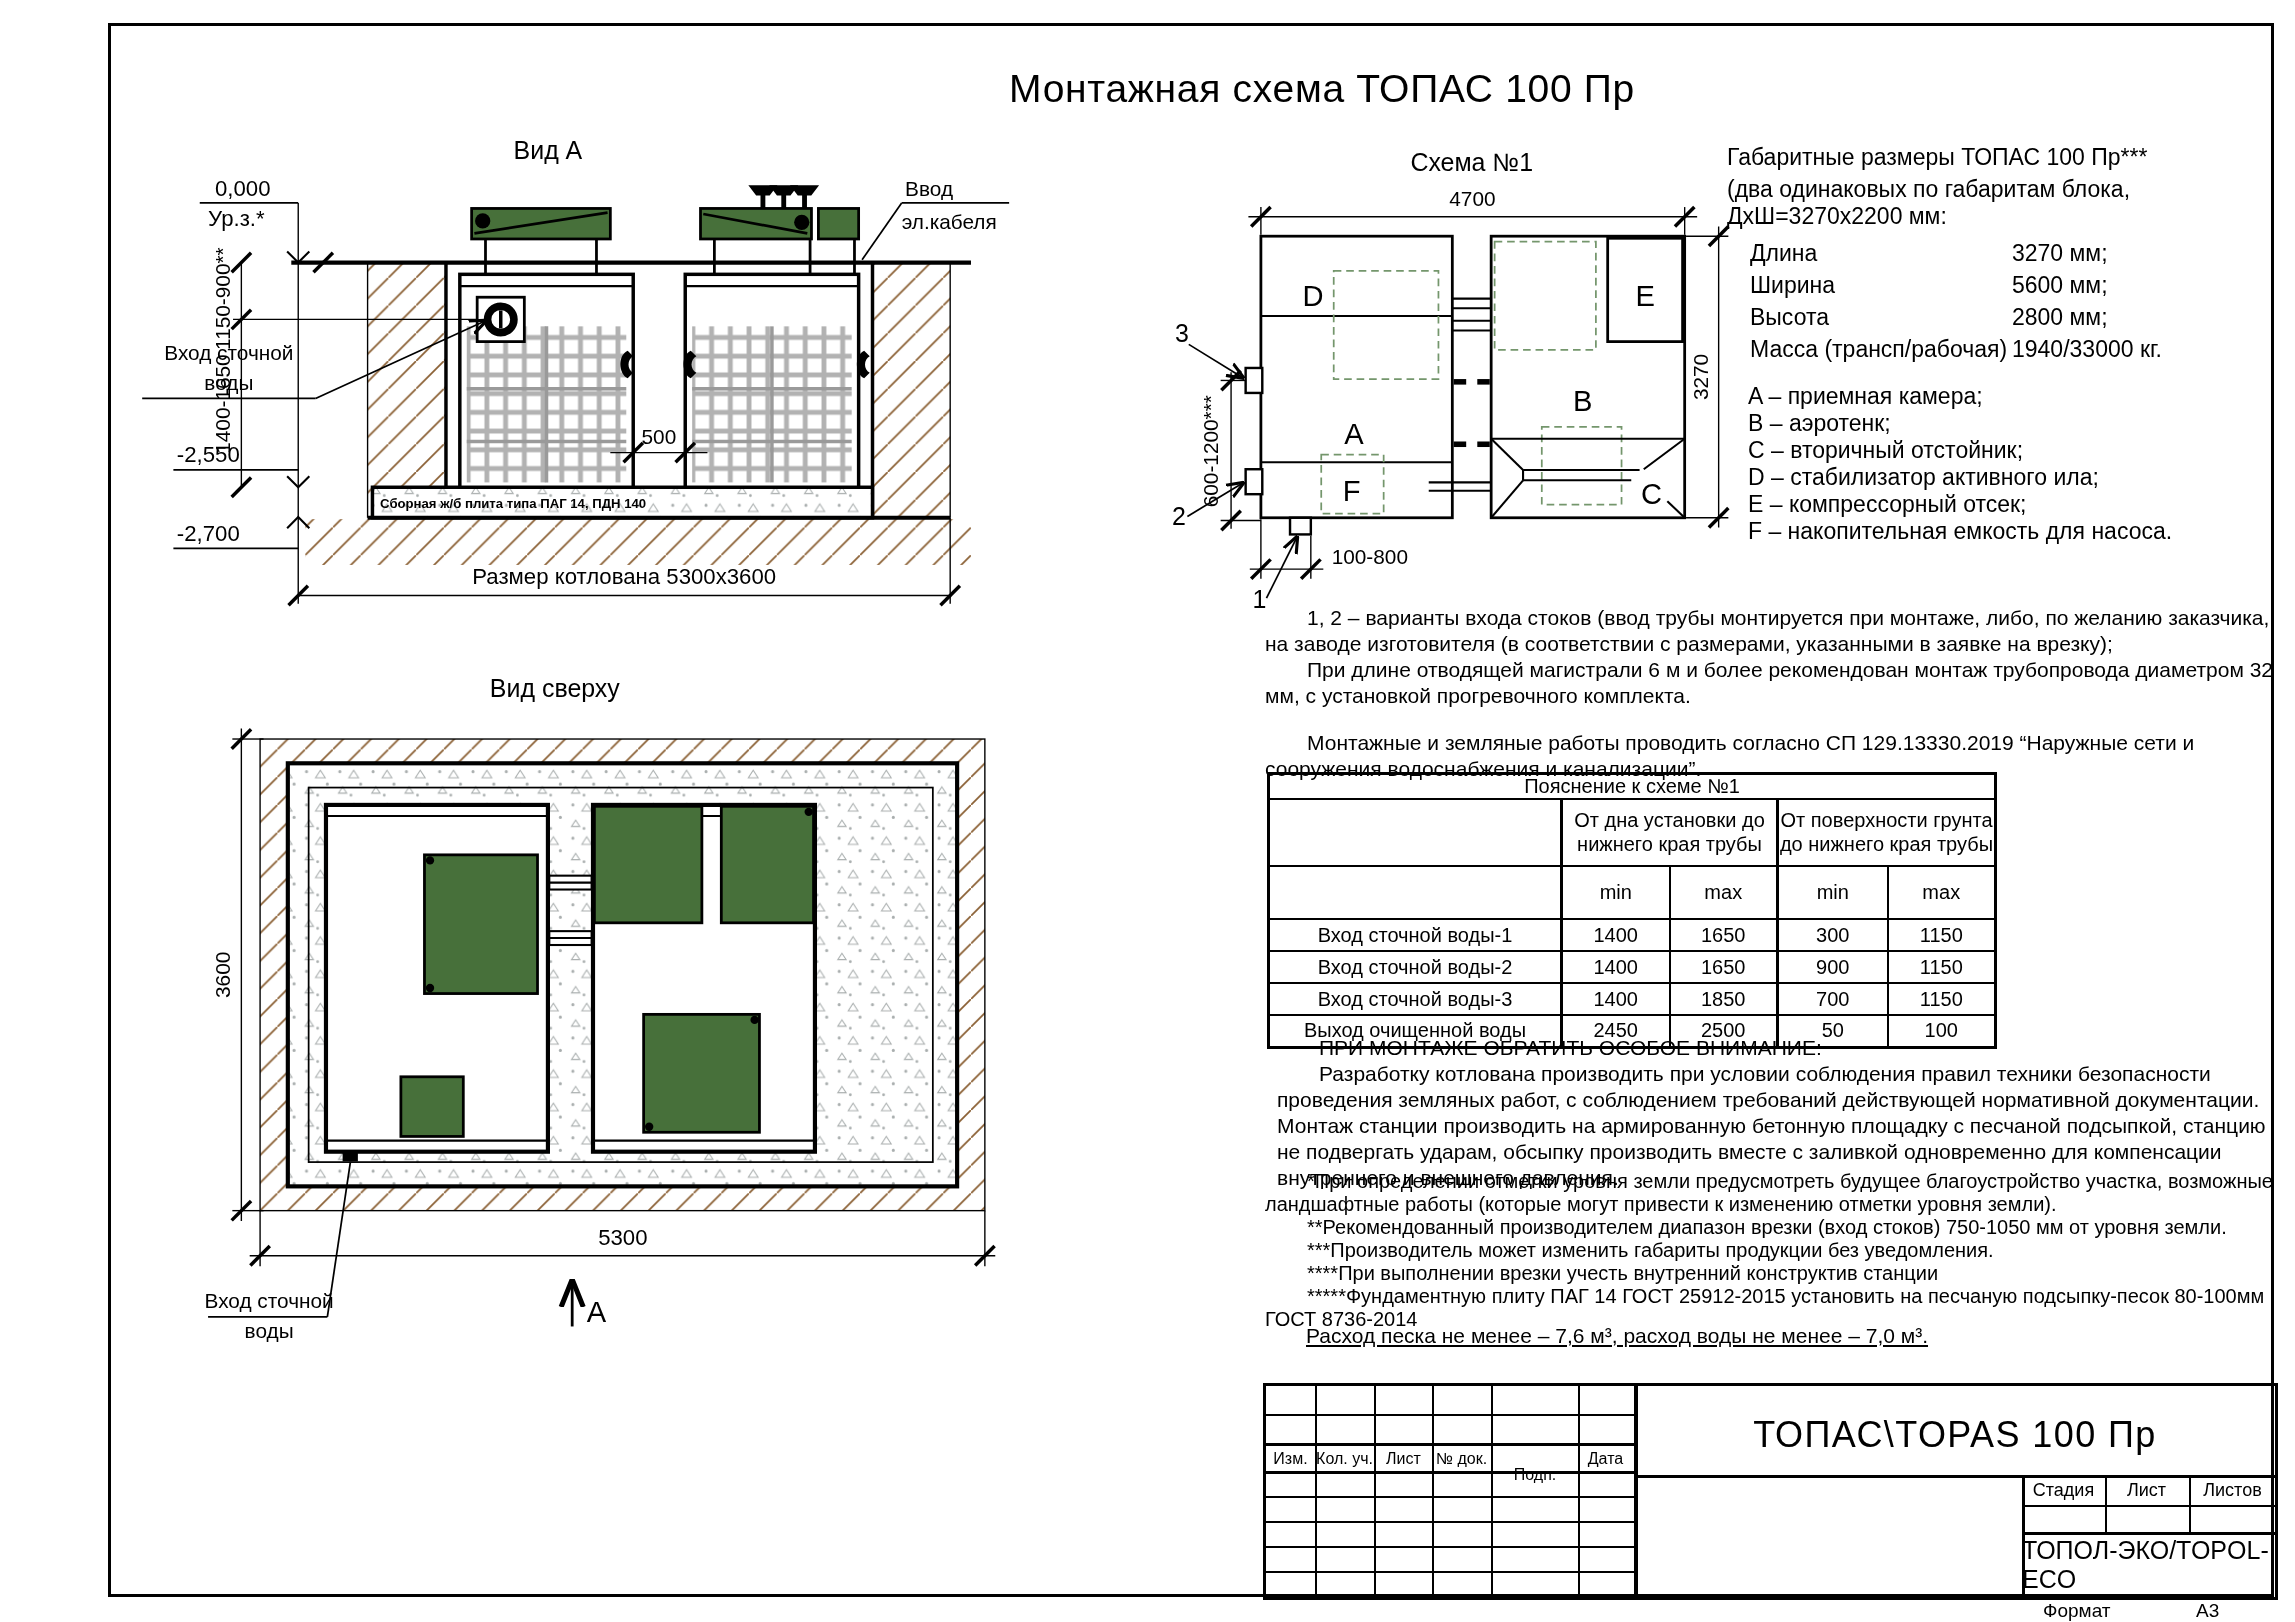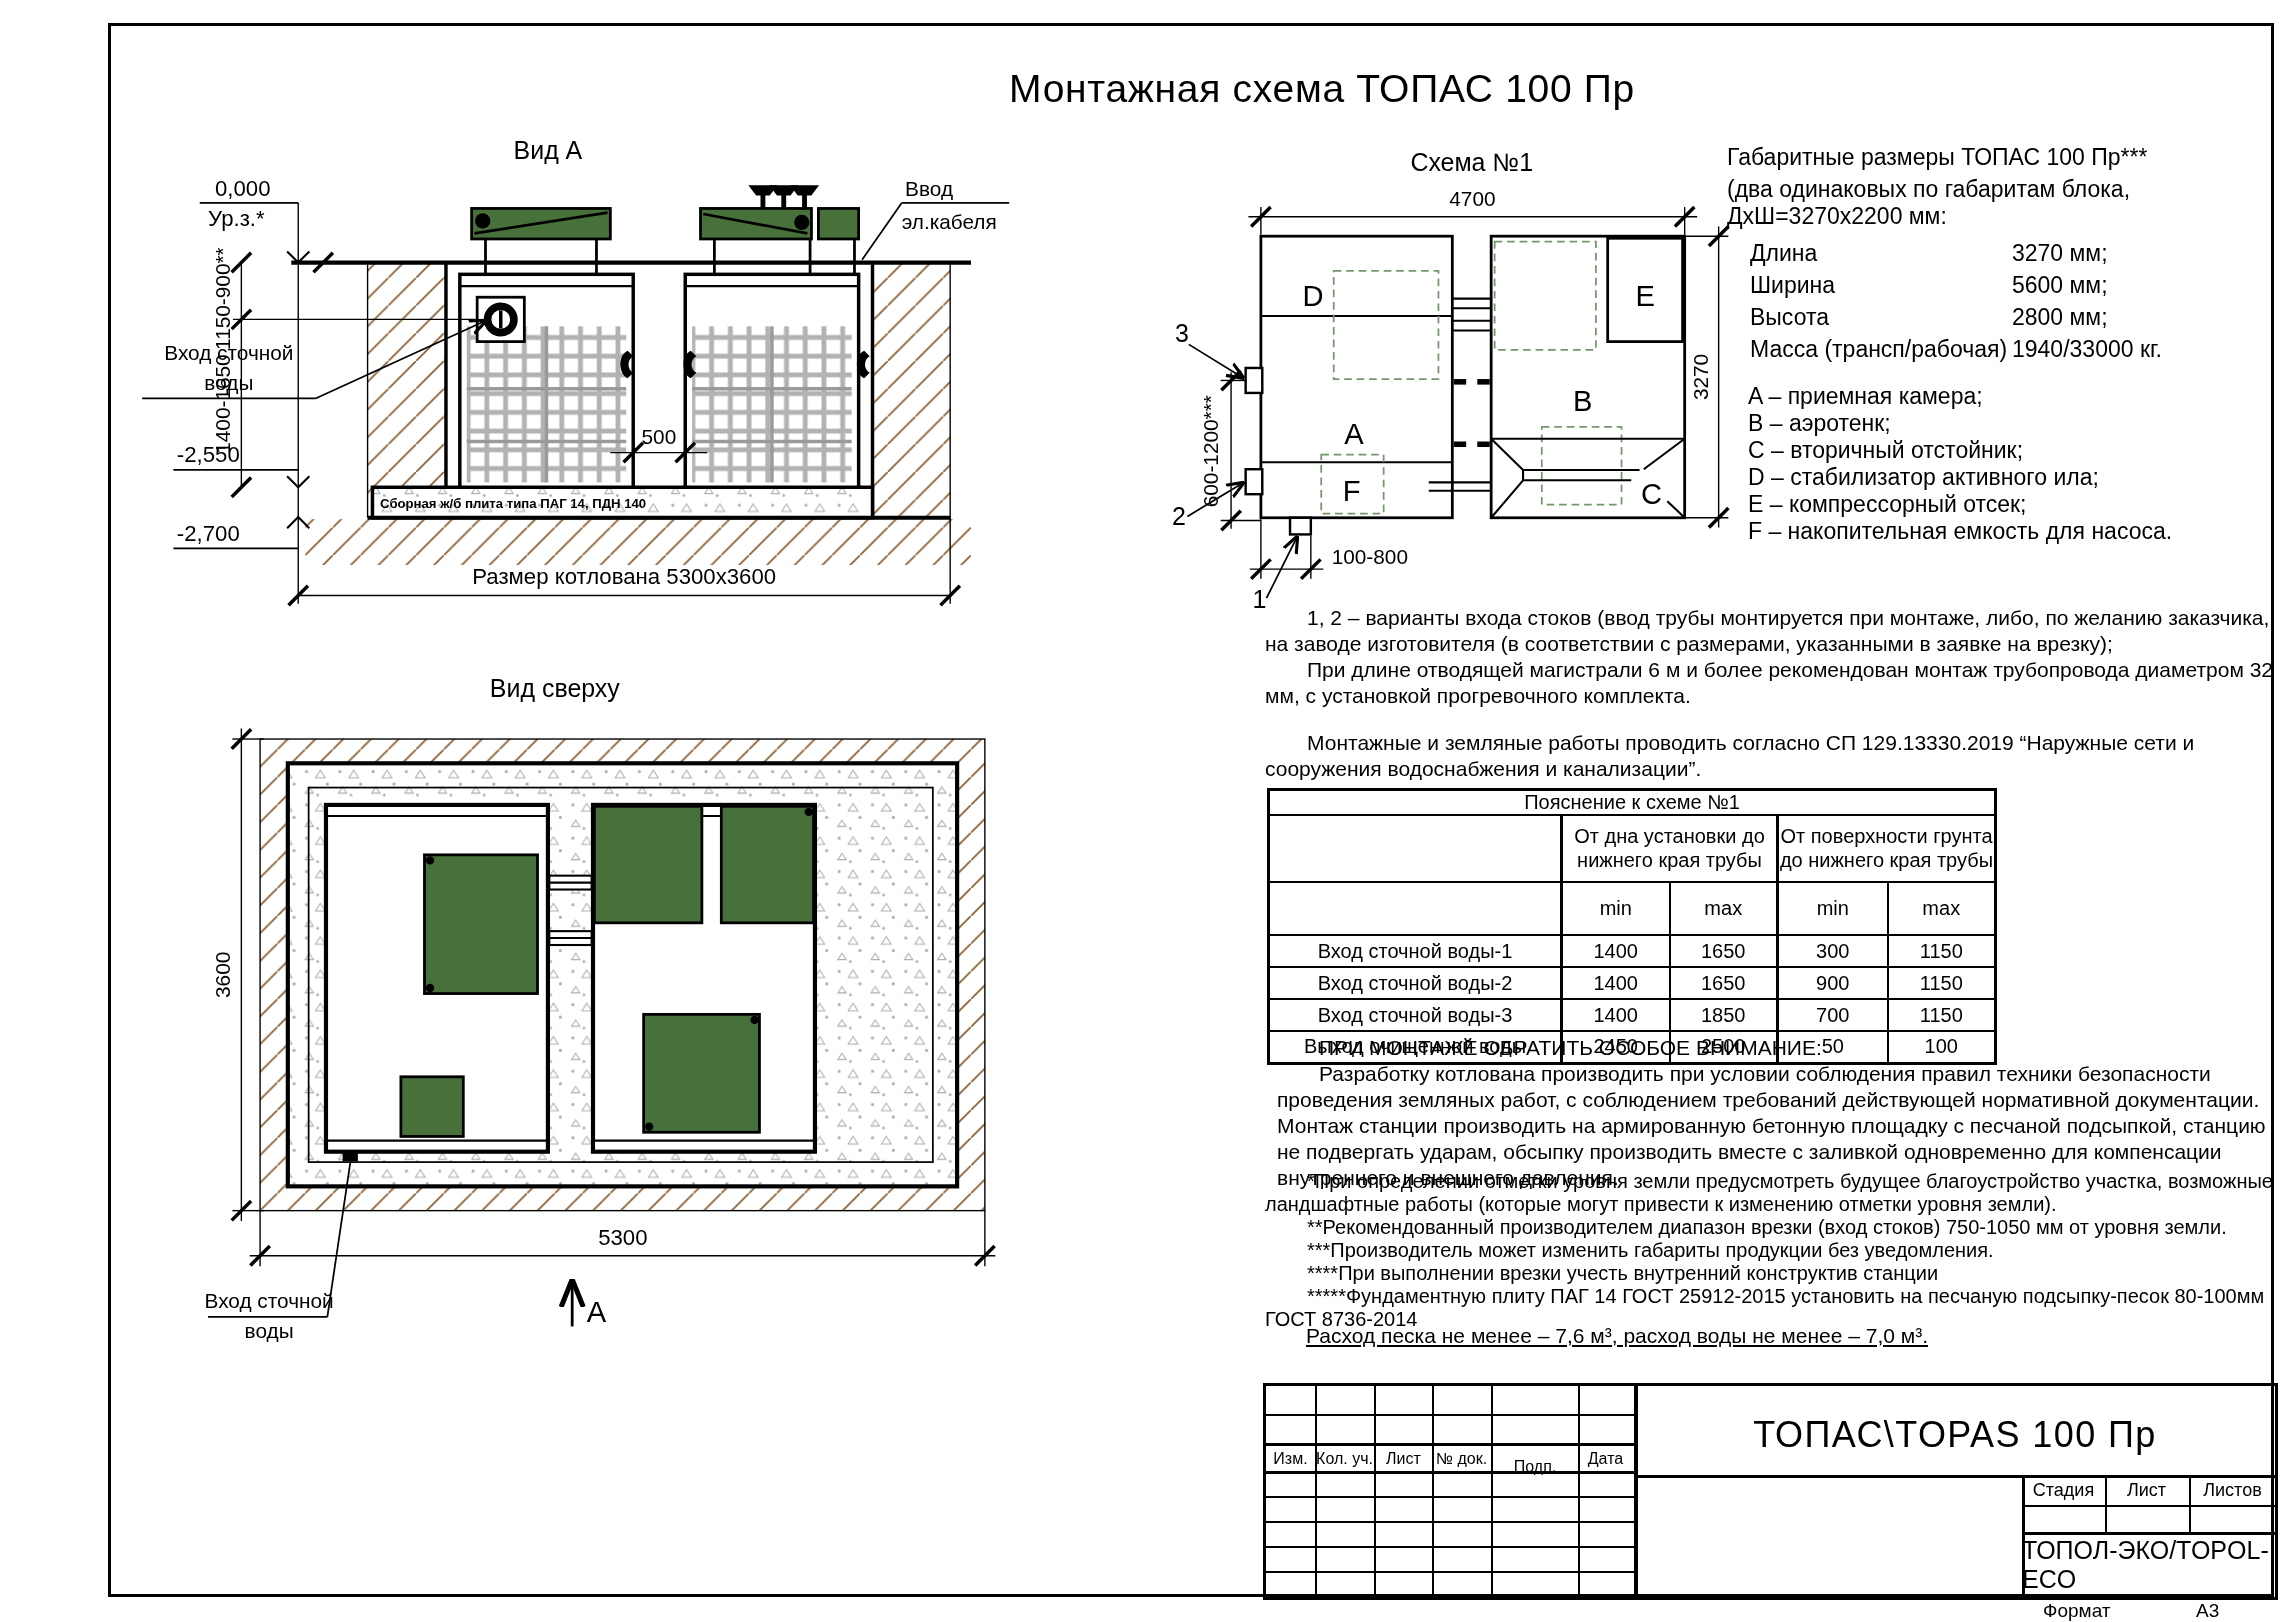--- a/index.html
+++ b/index.html
@@ -24,21 +24,21 @@
   .notes p.gap{margin-top:21px;}
   .warnblock{position:absolute;left:1265px;top:1035px;width:1011px;margin-left:12px;}
   .warnblock p{margin:0;text-indent:42px;}
   .footns{position:absolute;left:1265px;top:1170px;width:1014px;}
   .footns p{margin:0;text-indent:42px;}
   .sandnote{position:absolute;left:1306px;top:1324px;font-size:21px;text-decoration:underline;}
   table.expl{position:absolute;left:1267px;top:772px;border-collapse:collapse;table-layout:fixed;
              width:729px;}
   table.expl th,table.expl td{border:2.1px solid #000;text-align:center;vertical-align:middle;
              font-weight:normal;font-size:20px;padding:0;}
-  table.expl{border:3.5px solid #000;margin-top:16px;}
+  table.expl{border:3.5px solid #000;}
   .rowtitle th{border-bottom:3.5px solid #000;font-size:21px;}
   .grouprow th{border-bottom:2.8px solid #000;font-size:19.4px;line-height:23.6px;}
   .colLabel{border-right:3.5px solid #000 !important;}
   .colMax2{border-right:3.5px solid #000 !important;}
   
   .tb{position:absolute;left:1263px;top:1383px;width:1009px;height:211px;border:3.5px solid #000;}
   .tb .vl,.tb .hl{position:absolute;background:#000;}
   .tb .lbl{position:absolute;font-size:16px;text-align:center;}
   .tb-big{position:absolute;left:368px;top:0;width:642px;height:98px;display:flex;
           align-items:center;justify-content:center;font-size:36px;letter-spacing:1.4px;}
@@ -484,21 +484,21 @@
     <div class="hl" style="left:0;top:85px;width:368px;height:2.8px;"></div>
     <div class="hl" style="left:0;top:110px;width:368px;height:2.1px;"></div>
     <div class="hl" style="left:0;top:135px;width:368px;height:2.1px;"></div>
     <div class="hl" style="left:0;top:160px;width:368px;height:2.1px;"></div>
     <div class="hl" style="left:0;top:185px;width:368px;height:2.1px;"></div>
 
     <div class="lbl" style="left:0;top:64px;width:49px;">Изм.</div>
     <div class="lbl" style="left:49px;top:64px;width:59px;">Кол. уч.</div>
     <div class="lbl" style="left:108px;top:64px;width:59px;">Лист</div>
     <div class="lbl" style="left:166px;top:64px;width:59px;">№ док.</div>
-    <div class="lbl" style="left:225px;top:72px;width:88px;">Подп.</div>
+    <div class="lbl" style="left:225px;top:80px;width:88px;">Подп.</div>
     <div class="lbl" style="left:312px;top:64px;width:55px;">Дата</div>
 
     <div class="tb-big">ТОПАС\TOPAS 100 Пр</div>
     <div class="hl" style="left:368px;top:89px;width:642px;height:2.8px;"></div>
     <div class="vl" style="left:756px;top:89px;width:2.8px;height:121px;"></div>
     <div class="vl" style="left:839px;top:89px;width:2.1px;height:57px;"></div>
     <div class="vl" style="left:923px;top:89px;width:2.1px;height:57px;"></div>
     <div class="hl" style="left:756px;top:119px;width:253px;height:2.1px;"></div>
     <div class="hl" style="left:756px;top:146px;width:253px;height:2.8px;"></div>
     <div class="tb-stageh" style="left:756px;top:94px;width:83px;">Стадия</div>

